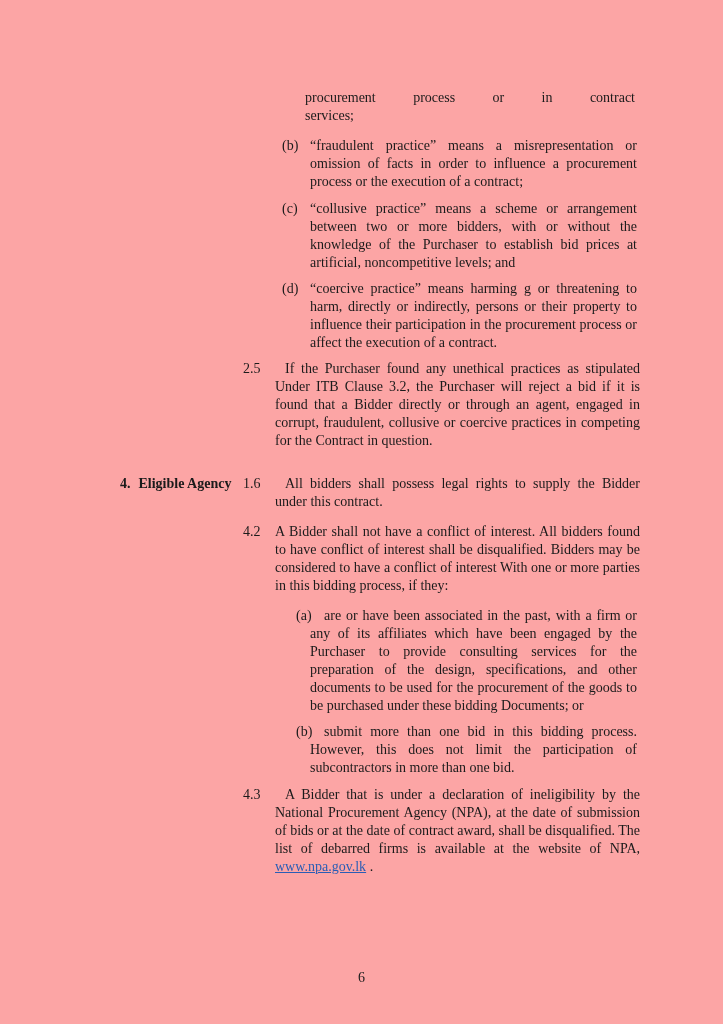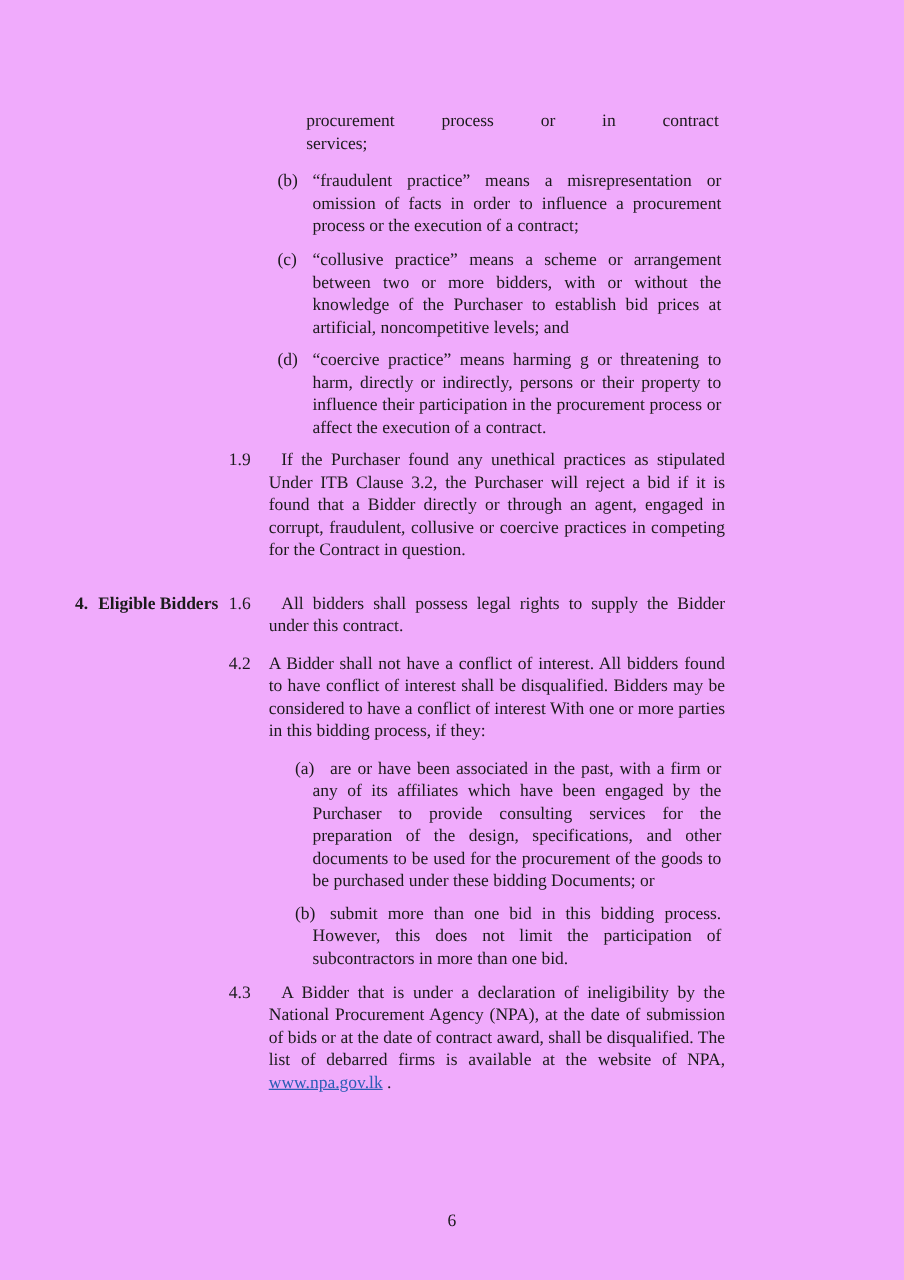--- a/index.html
+++ b/index.html
@@ -2,25 +2,25 @@
 <html><head>
 <meta charset="utf-8">
 <title>Document Page</title>
 <style>
   * { margin:0; padding:0; box-sizing:border-box; }
   html,body { background:#ffffff; }
   .page {
     position:relative;
     width:723px; height:1024px;
     margin:0 auto;
-    background:#f0abfc;
+    background:#fca5a5;
     font-family:"Liberation Serif","DejaVu Serif",serif;
     font-size:14px; line-height:18px;
     color:#1b1b1b;
-    padding-top:89px; padding-left:60px;
+    padding-top:89px; padding-left:120px;
     overflow:hidden;
   }
   .row { display:grid; grid-template-columns:123px 32px 365px; align-items:start; }
   .label-cell { font-weight:bold; white-space:nowrap; }
   .label-cell .sec-title { margin-left:8px; }
   .num-cell { }
   .body-cell { text-align:justify; }
 
   
   .cont { margin-left:30px; width:330px; }
@@ -91,27 +91,27 @@
     <div class="body-cell">
       <div class="sub-item">
         <span class="marker">(d)</span>
         <span>“coercive practice” means harming g or threatening to harm, directly or indirectly, persons or their property to influence their participation in the procurement process or affect the execution of a contract.</span>
       </div>
     </div>
   </div>
 
   <div class="row mt8">
     <div class="label-cell"></div>
-    <div class="num-cell">1.9</div>
+    <div class="num-cell">2.5</div>
     <div class="body-cell indent-sm">If the Purchaser found any unethical practices as stipulated Under ITB Clause 3.2, the Purchaser will reject a bid if it is found that a Bidder directly or through an agent, engaged in corrupt, fraudulent, collusive or coercive practices in competing for the Contract in question.</div>
   </div>
 
   <div class="row mt25">
     <div class="label-cell">
-      <span>4.</span><span class="sec-title">Eligible Bidders</span>
+      <span>4.</span><span class="sec-title">Eligible Agency</span>
     </div>
     <div class="num-cell">1.6</div>
     <div class="body-cell indent-sm">All bidders shall possess legal rights to supply the Bidder under this contract.</div>
   </div>
 
   <div class="row mt12">
     <div class="label-cell"></div>
     <div class="num-cell">4.2</div>
     <div class="body-cell">A Bidder shall not have a conflict of interest.  All bidders found to have conflict of interest shall be disqualified. Bidders may be considered to have a conflict of interest With one or more parties in this bidding process, if they:</div>
   </div>

